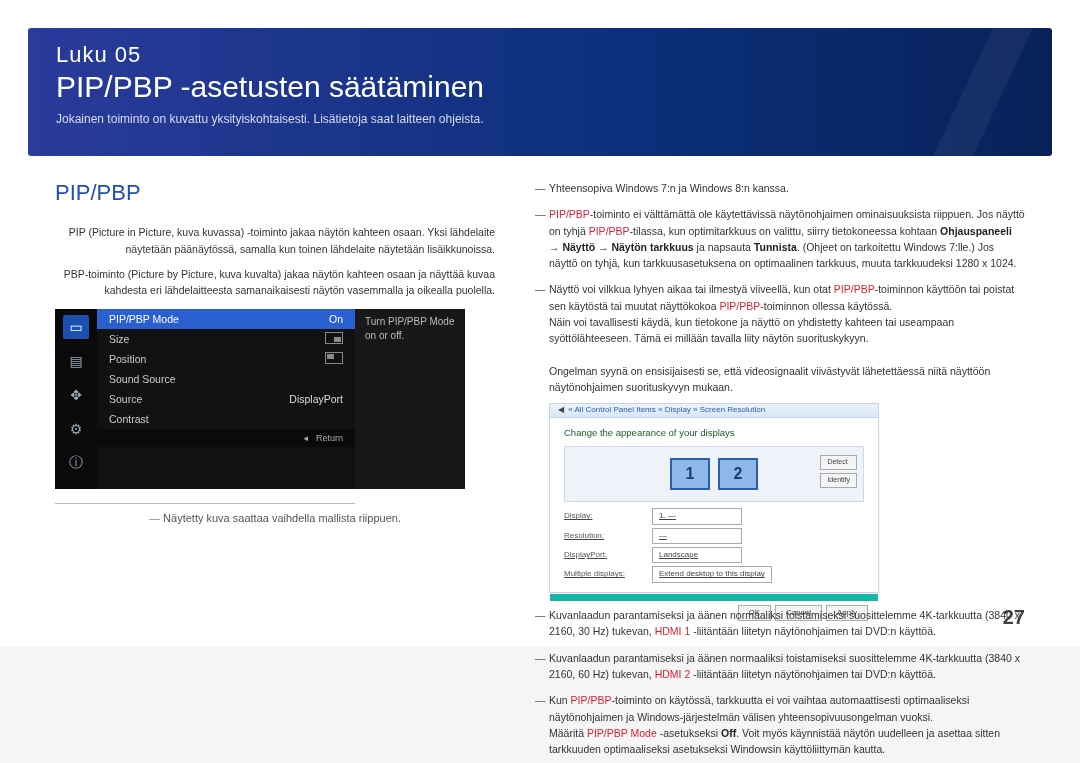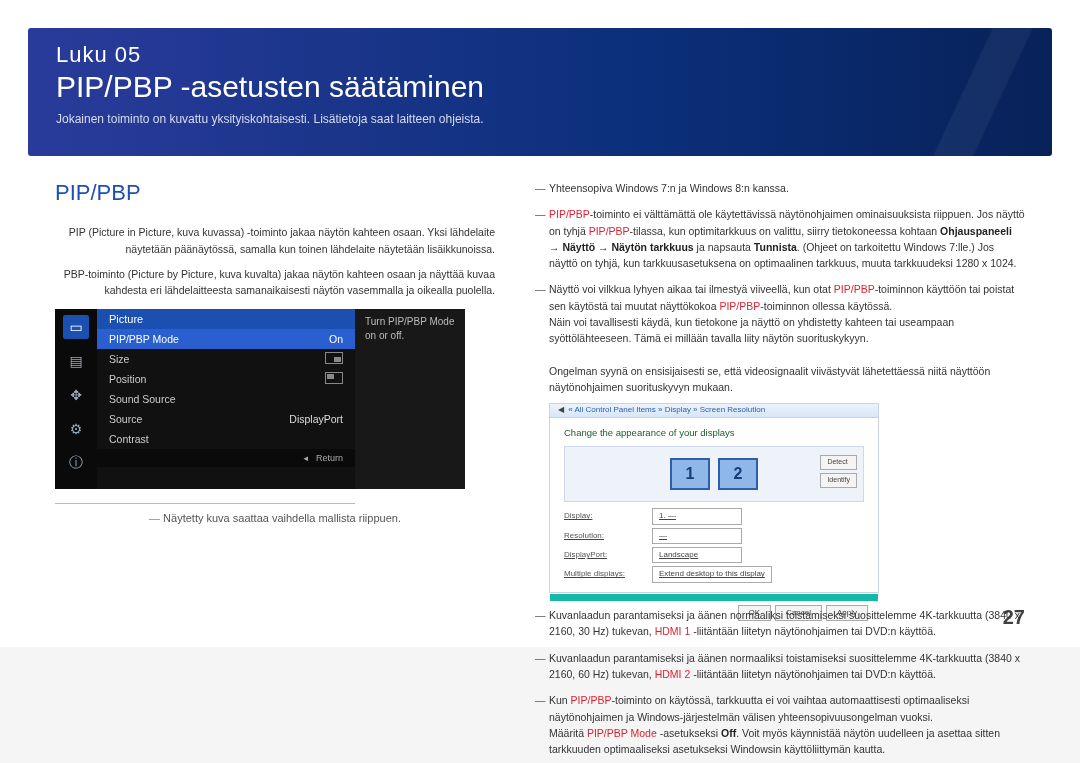--- a/index.html
+++ b/index.html
@@ -133,21 +133,20 @@
 
       <div class="osd">
         <div class="osd-icons">
           <div class="ico sel">▭</div>
           <div class="ico">▤</div>
           <div class="ico">✥</div>
           <div class="ico">⚙</div>
           <div class="ico">ⓘ</div>
         </div>
         <div class="osd-main">
-          <div class="osd-head">Picture</div>
           <div id="osd-rows">
               <div class="osd-row sel">
                 <span>PIP/PBP Mode</span>
                 <span class="val">On</span>
               </div>
               <div class="osd-row">
                 <span>Size</span>
                 <span class="val"><span class="layout-ico a"></span></span>
               </div>
               <div class="osd-row">

